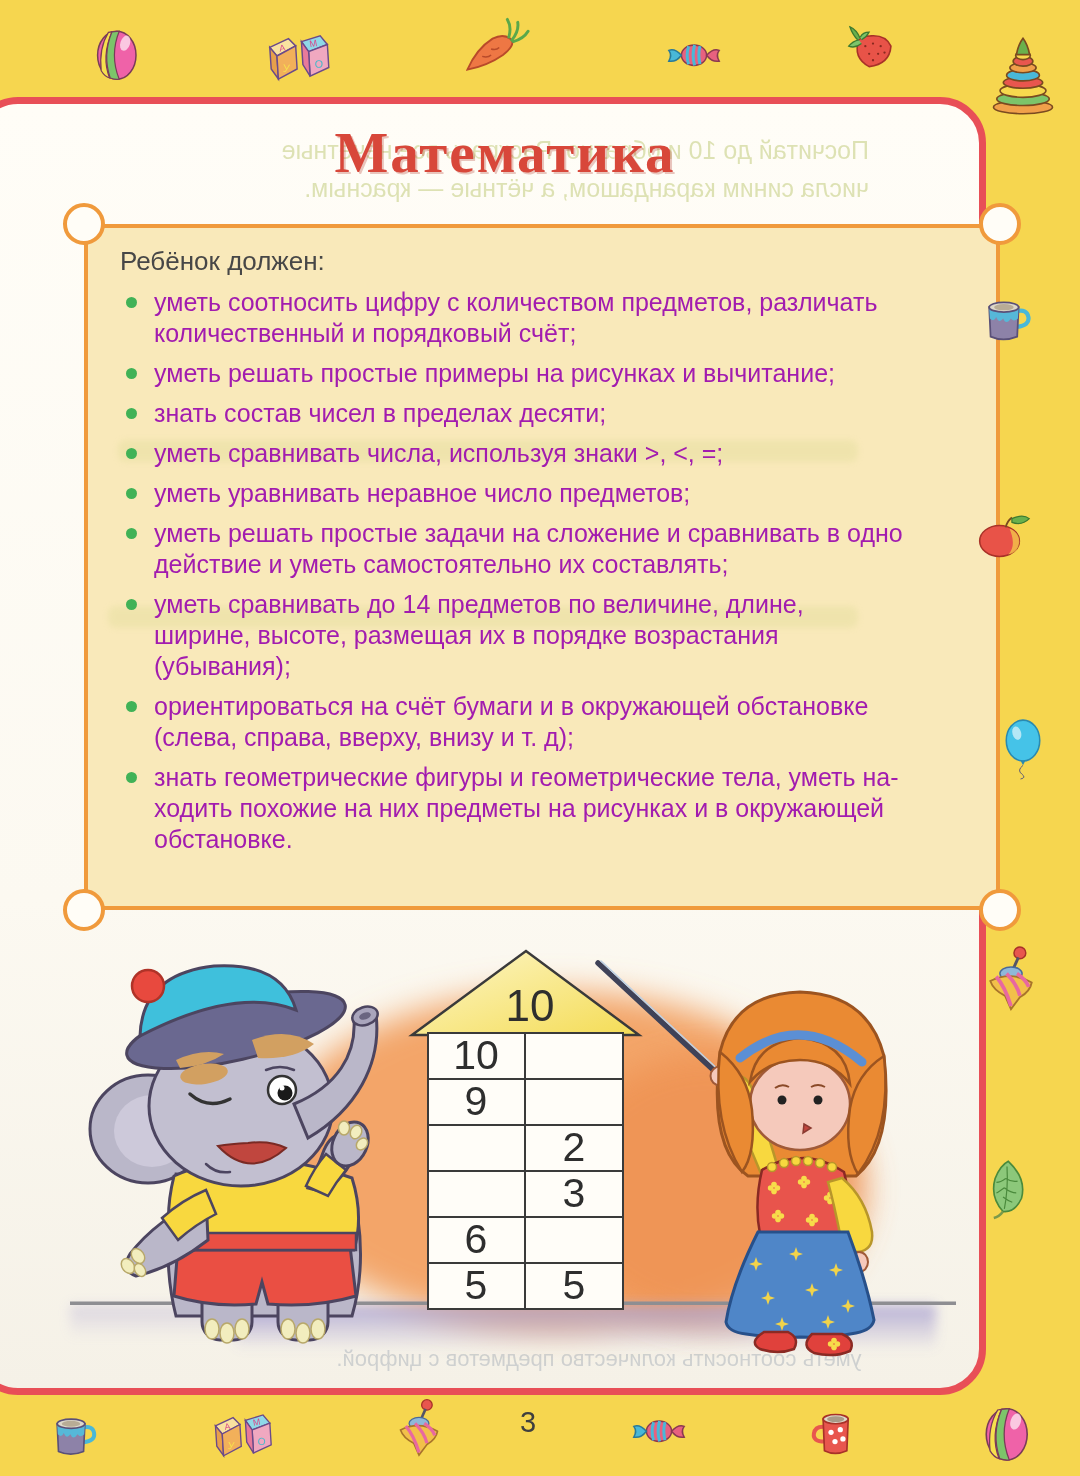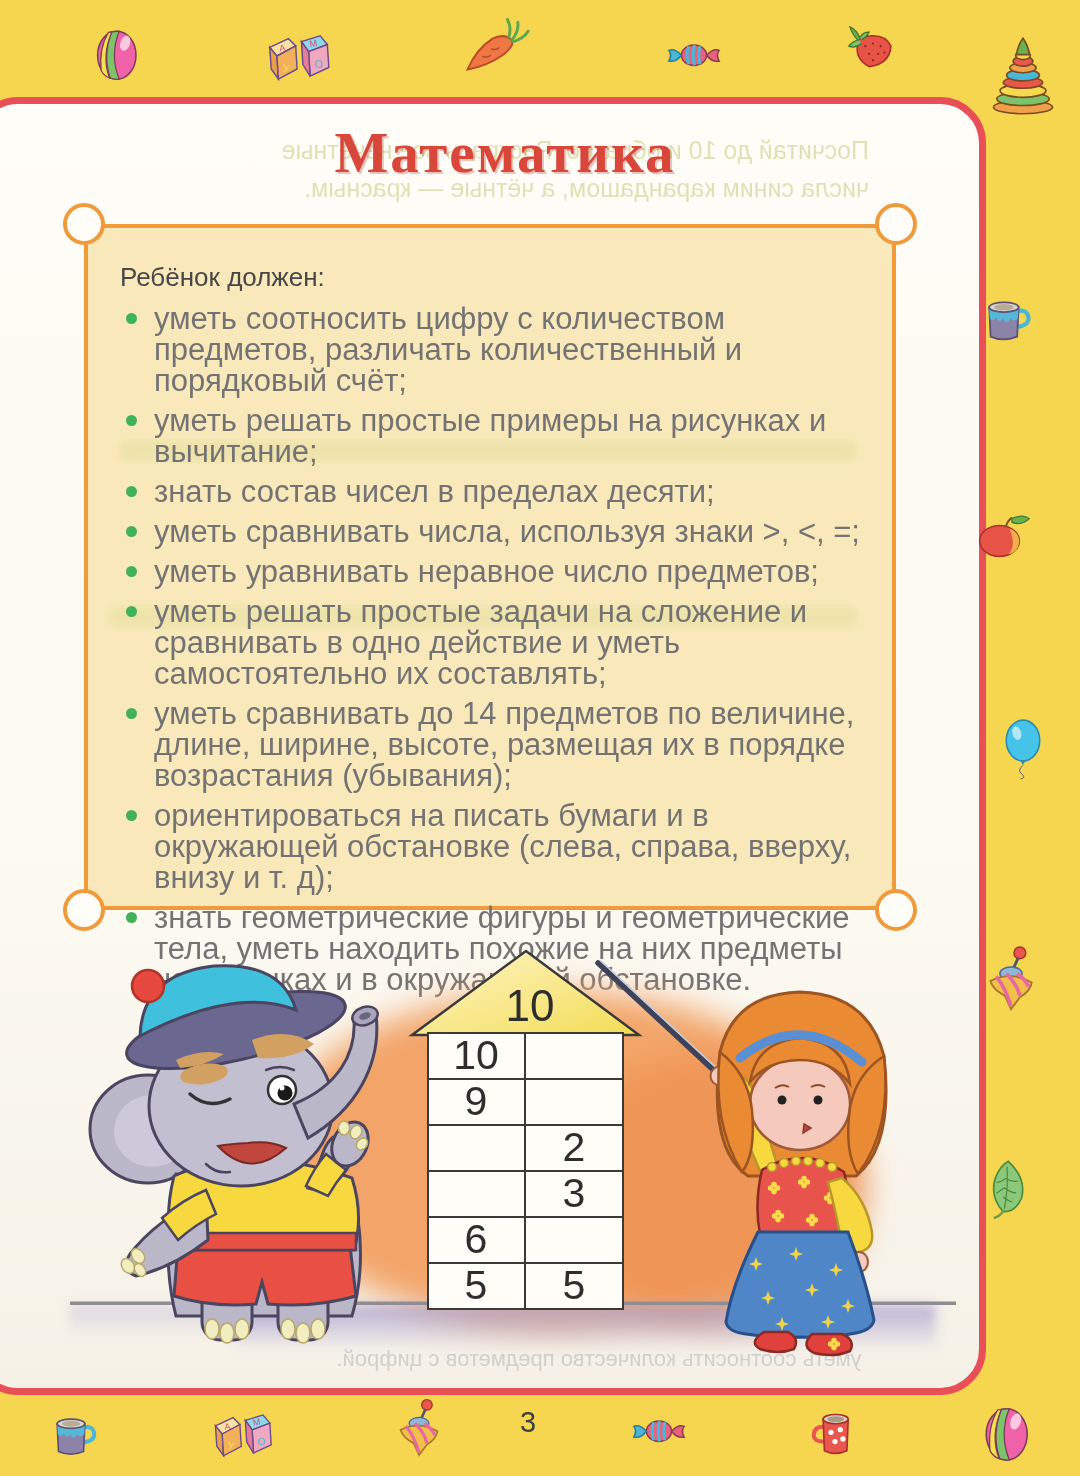--- a/index.html
+++ b/index.html
@@ -18,35 +18,35 @@
     color:#c3cc7e;opacity:.55;font-size:25px;white-space:nowrap;overflow:hidden;
   }
   .ghost.bottom{color:#a9b1ba;opacity:.5;font-size:22px;text-align:center;}
   .title{
     position:absolute;top:16px;left:26px;width:1000px;text-align:center;
     font-size:57px;font-weight:900;letter-spacing:2px;color:#d8473a;
     text-shadow:2px 2px 0 rgba(176,54,38,.28), -1px -1px 0 rgba(255,255,255,.4);
     font-family:Liberation Serif, serif;
   }
   .req-box{
-    position:absolute;left:105px;top:120px;width:812px;height:686px;
+    position:absolute;left:105px;top:120px;width:916px;height:686px;
     background:#f9e9ba;border:4px solid #f09a3c;border-radius:8px;
-    box-sizing:border-box;padding:32px 30px 0 30px;
+    box-sizing:border-box;padding:16px 30px 0 30px;
   }
   .notch{
     position:absolute;width:42px;height:42px;border-radius:50%;
     background:#fffdf7;border:4px solid #f09a3c;box-sizing:border-box;
   }
   .notch.tl{left:-25px;top:-25px;} .notch.tr{right:-25px;top:-25px;}
   .notch.bl{left:-25px;bottom:-25px;} .notch.br{right:-25px;bottom:-25px;}
   .req-heading{font-size:26px;color:#474747;margin:2px 0 10px 2px;}
   ul.req-list{list-style:none;margin:0;padding:0;}
   ul.req-list li{
     position:relative;margin:0 0 9px 0;padding-left:36px;
-    font-size:31px;line-height:31px;color:#737373;max-width:752px;
+    font-size:25px;line-height:31px;color:#a21caf;max-width:752px;
   }
   ul.req-list li::before{
     content:"";position:absolute;left:8px;top:10px;width:11px;height:11px;
     border-radius:50%;background:#41b257;
   }
   .showthrough-bar{
     position:absolute;height:22px;background:#cdd27e;opacity:.22;
     filter:blur(3px);pointer-events:none;border-radius:8px;
   }
   .page-number{
@@ -75,21 +75,21 @@
     <div class="showthrough-bar" style="left:20px;top:378px;width:750px;"></div>
     <div class="req-heading">Ребёнок должен:</div>
     <ul class="req-list" id="req-list">
         <li>уметь соотносить цифру с количеством предметов, различать коли­чественный и порядковый счёт;</li>
         <li>уметь решать простые примеры на рисунках и вычитание;</li>
         <li>знать состав чисел в пределах десяти;</li>
         <li>уметь сравнивать числа, используя знаки &gt;, &lt;,  =;</li>
         <li>уметь уравнивать неравное число предметов;</li>
         <li>уметь решать простые задачи на сложение и сравнивать в одно дей­ствие и уметь самостоятельно их составлять;</li>
         <li>уметь сравнивать до 14 предметов по величине, длине, ширине, вы­соте, размещая их в порядке возрастания (убывания);</li>
-        <li>ориентироваться на писать бумаги и в окружающей обстановке (сле­ва, справа, вверху, внизу и т. д);</li>
+        <li>ориентироваться на счёт бумаги и в окружающей обстановке (сле­ва, справа, вверху, внизу и т. д);</li>
         <li>знать геометрические фигуры и геометрические тела, уметь на­ходить похожие на них предметы на рисунках и в окружающей обстановке.</li>
       </ul>
   </div>
 
   <div class="ghost bottom" style="top:1242px;left:340px;width:560px;">уметь соотносить количество предметов с цифрой.</div>
 </div>
 
 <svg class="illustration" viewBox="0 0 912 452">
   <defs>
     <filter id="soft" x="-40%" y="-40%" width="180%" height="180%">

